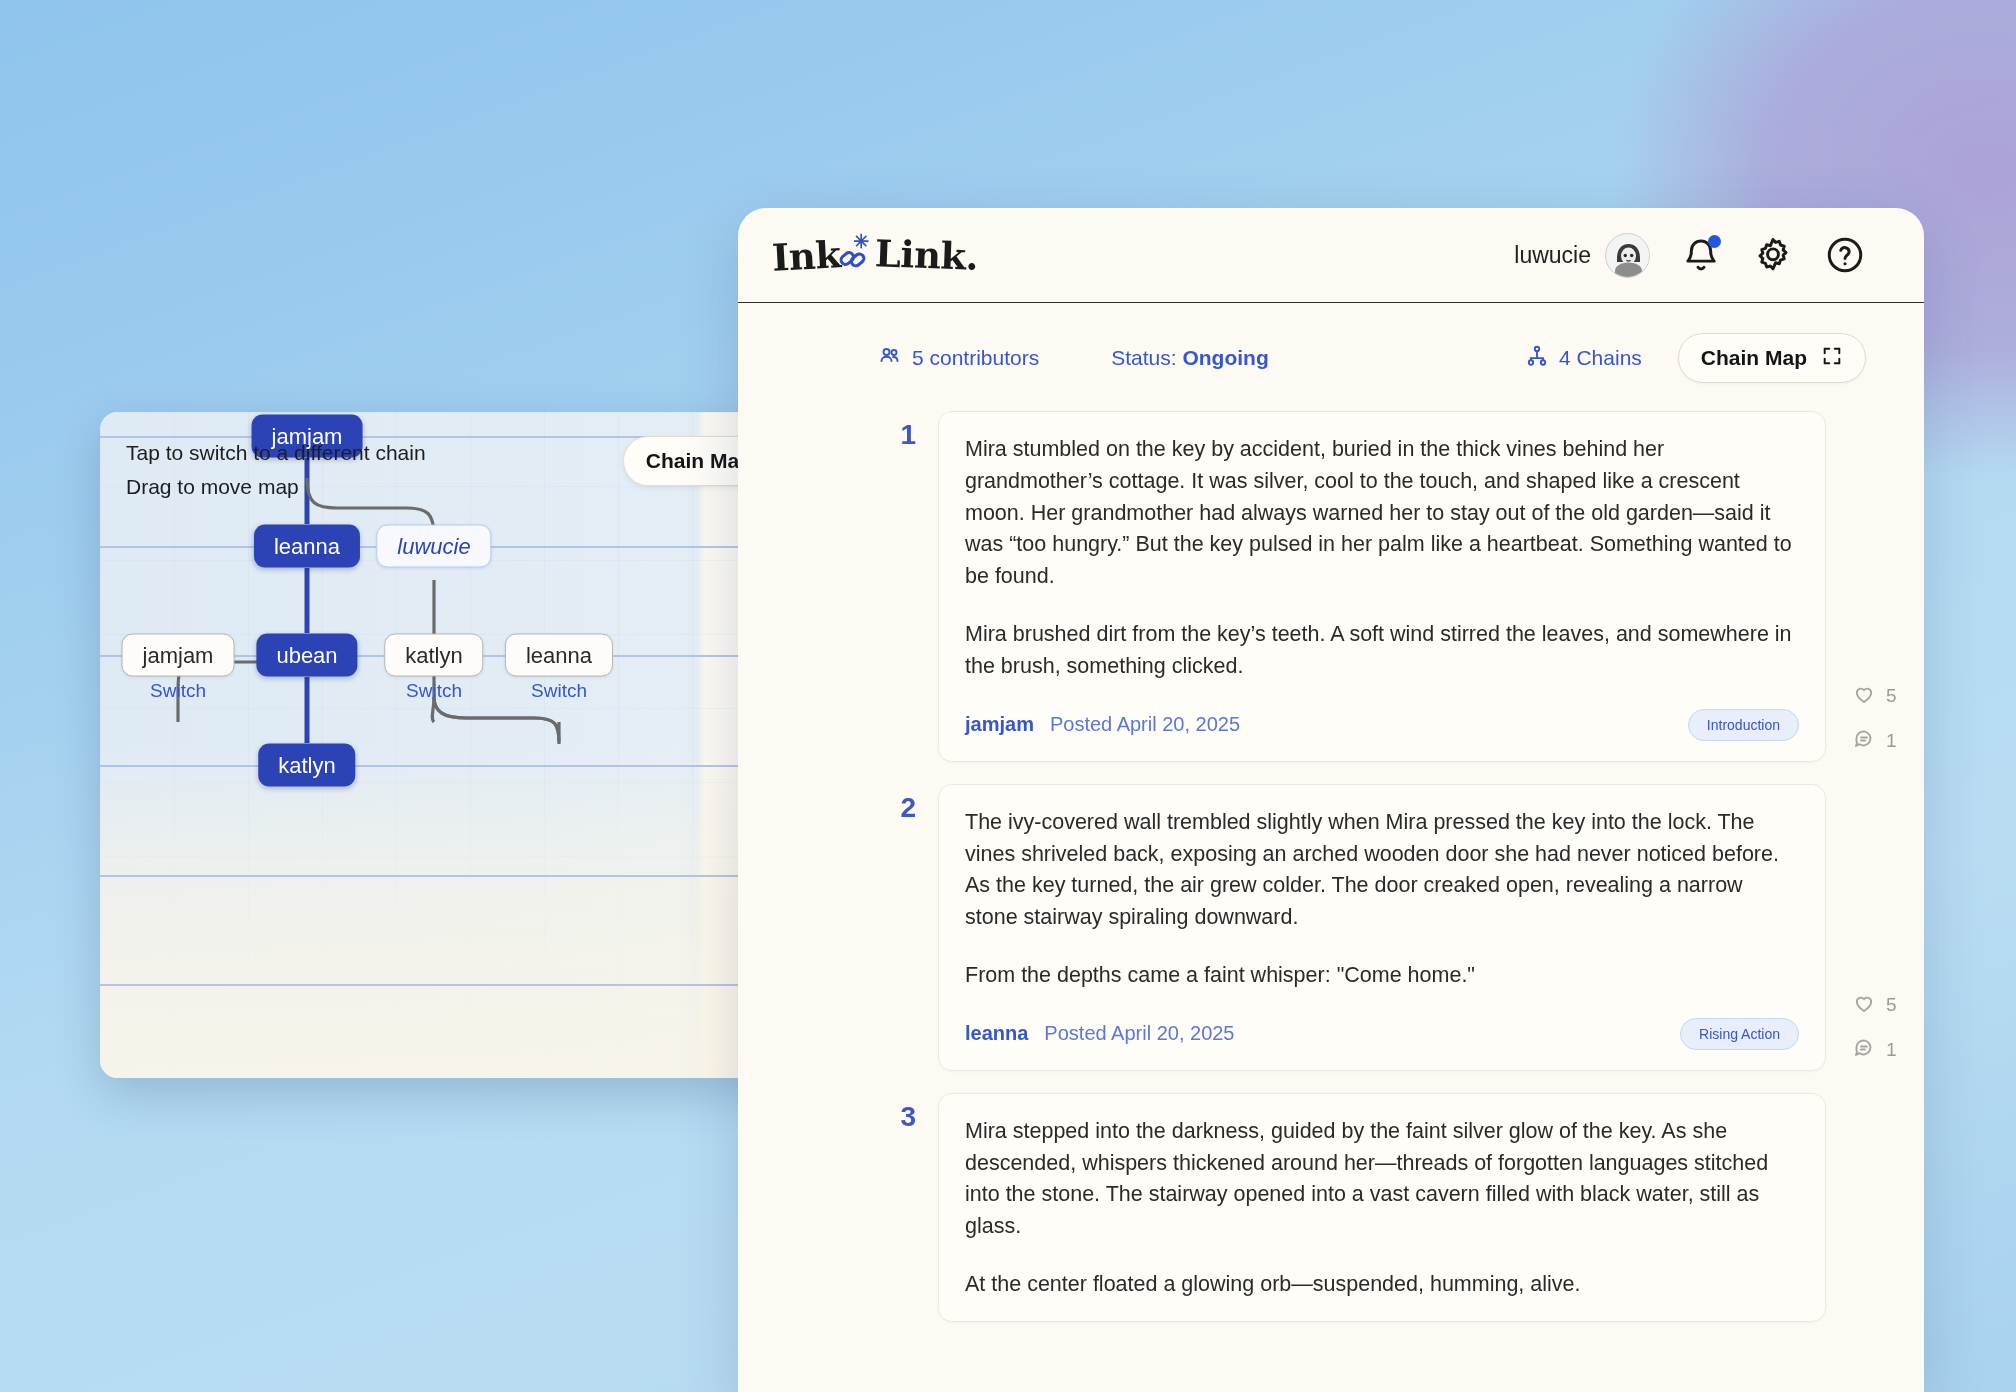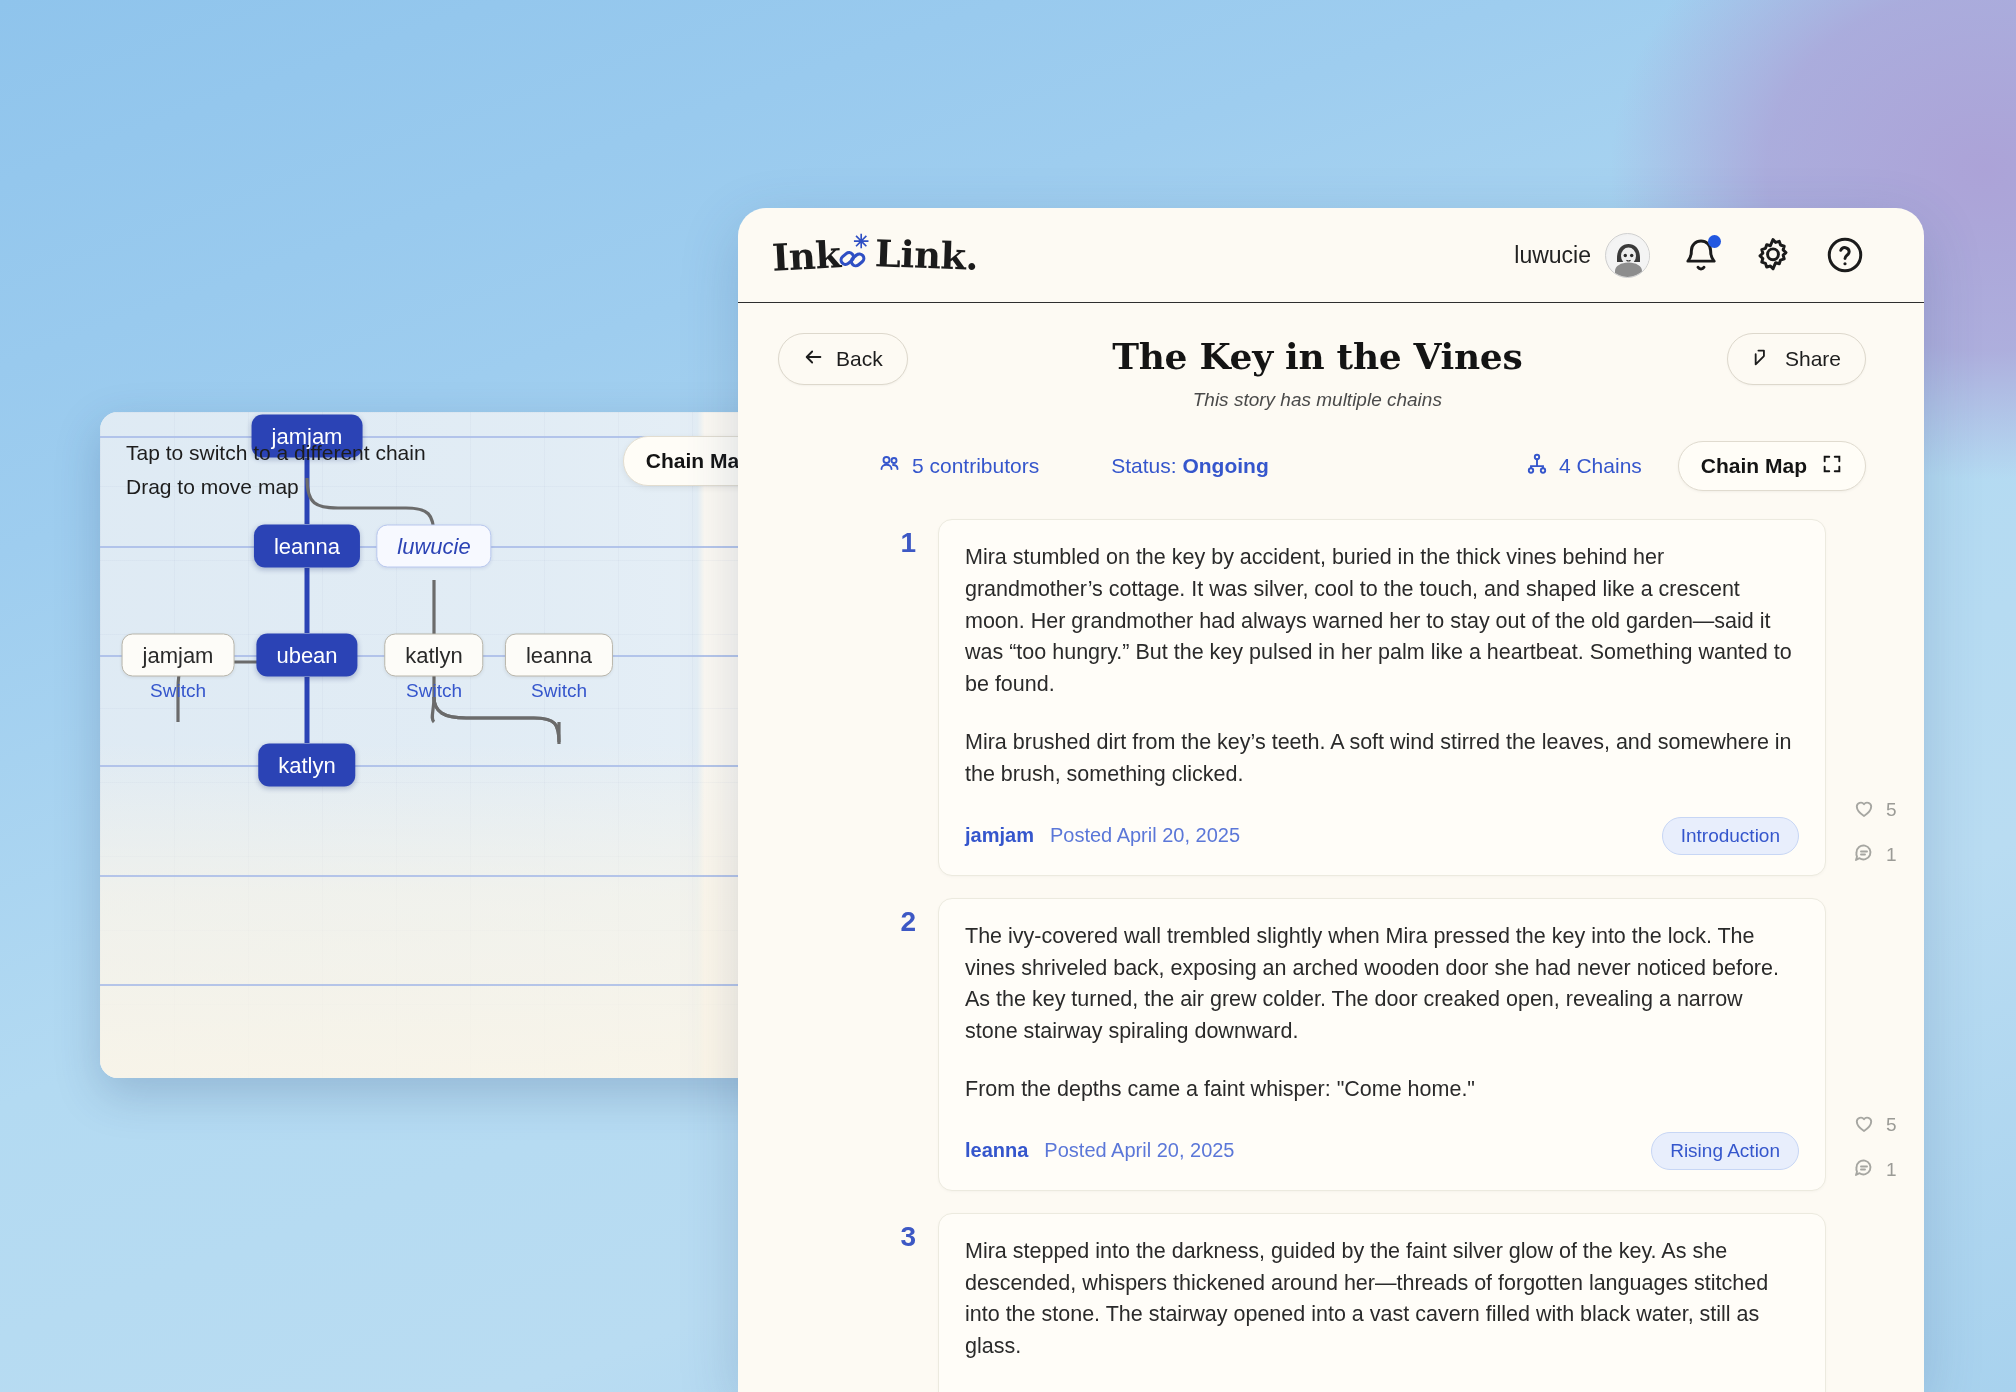--- a/index.html
+++ b/index.html
@@ -172,21 +172,21 @@
     margin-top: 26px;
     display: flex; align-items: center;
   }
   .author { font-size: 20px; font-weight: 700; color: #3556cc; cursor:pointer; }
   .posted { font-size: 20px; color: #5b77d8; margin-left: 16px; }
   .foot-spacer { flex: 1; }
   .tag-badge {
     background: #e8eefc;
     border: 1.2px solid #c7d6f5;
     color: #3556cc;
-    font-size: 19px;
+    font-size: 14px;
     border-radius: 20px;
     padding: 7px 18px;
     cursor: pointer;
   }
   .entry-stats {
     margin-left: 26px;
     padding-top: 0;
     display: flex; flex-direction: column; gap: 16px;
     align-self: flex-end;
     padding-bottom: 6px;
@@ -396,44 +396,20 @@
       <span class="hicon">
         <svg width="42" height="42" viewBox="0 0 24 24" fill="none" stroke="#1b1b1b" stroke-width="1.7" stroke-linecap="round">
           <circle cx="12" cy="12" r="9"></circle>
           <path d="M9.6 9.3a2.5 2.5 0 0 1 4.8.9c0 1.7-2.4 2.1-2.4 3.8"></path>
           <circle cx="12" cy="17" r="0.9" fill="#1b1b1b" stroke="none"></circle>
         </svg>
       </span>
     </div>
   </div>
 
-  <div class="title-row">
-    <div class="pill-btn">
-      <span>
-        <svg width="22" height="22" viewBox="0 0 24 24" fill="none" stroke="#1d1d1d" stroke-width="2" stroke-linecap="round" stroke-linejoin="round">
-          <path d="M19 12H5M10 6l-6 6 6 6"></path>
-        </svg>
-      </span>
-      <span>Back</span>
-    </div>
-
-    <div class="title-center">
-      <div class="story-title">The Key in the Vines</div>
-      <div class="story-sub">This story has multiple chains</div>
-    </div>
-
-    <div class="pill-btn">
-      <span>
-        <svg width="22" height="22" viewBox="0 0 24 24" fill="none" stroke="#1d1d1d" stroke-width="2" stroke-linecap="round" stroke-linejoin="round">
-          <path d="M4 20V9M4 20l9-9M13 11V5h-6"></path>
-        </svg>
-      </span>
-      <span>Share</span>
-    </div>
-  </div>
 
   <div class="meta-bar">
     <span class="meta-item">
       <span>
         <svg width="24" height="24" viewBox="0 0 24 24" fill="none" stroke="#3556cc" stroke-width="1.9" stroke-linecap="round">
           <circle cx="8.5" cy="8" r="3"></circle>
             <circle cx="16" cy="8.5" r="2.5"></circle>
           <path d="M3.5 17c0-2.6 2.2-4.2 5-4.2s5 1.6 5 4.2"></path>
           <path d="M15 13c2.5 0 4.5 1.5 4.5 4"></path>
         </svg>

